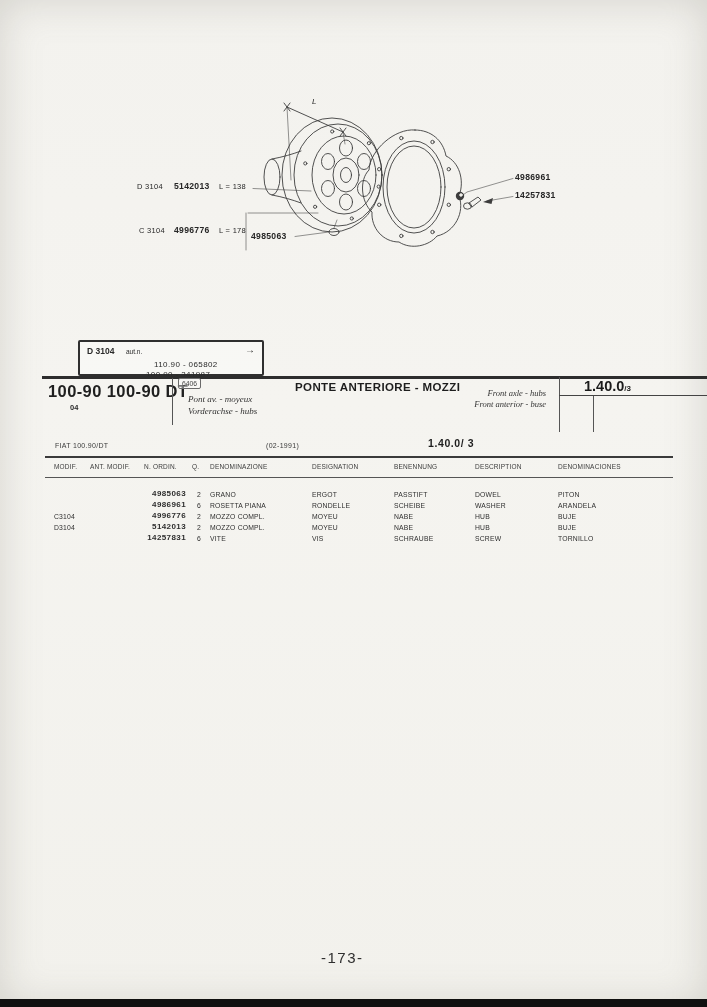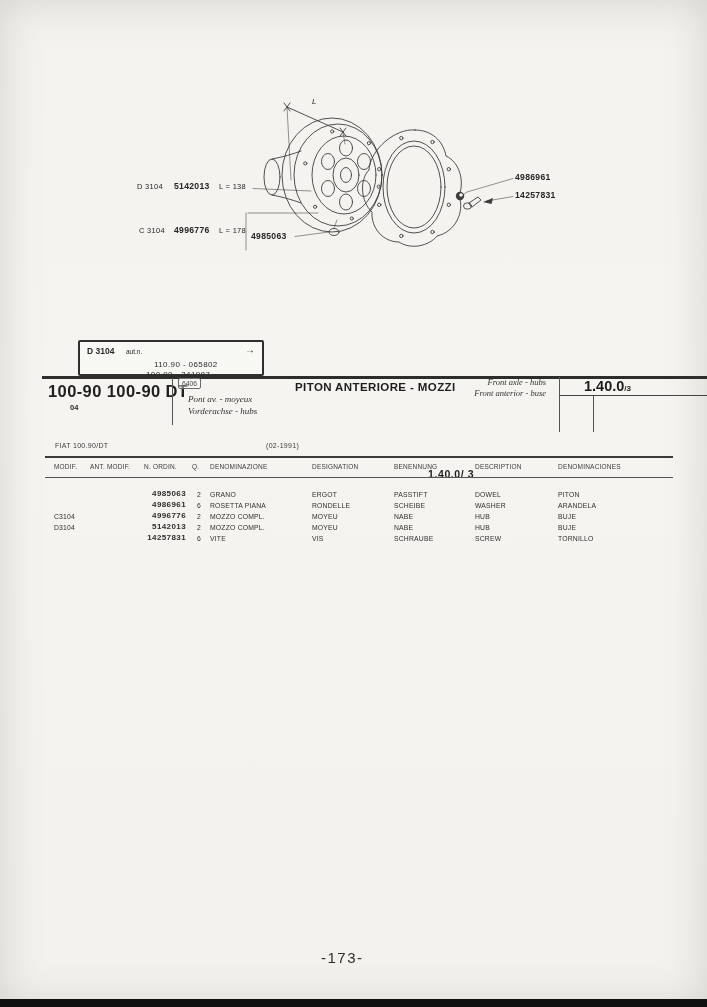--- a/index.html
+++ b/index.html
@@ -35,28 +35,28 @@
   .refbox .serie2{position:absolute; left:74px; top:18px; letter-spacing:.4px;}
   .refbox .arrow{position:absolute; right:7px; top:2px; font-size:10px;}
 
   
   .rule{position:absolute; background:#2d2d2d;}
   .models{position:absolute; left:48px; top:382px; font-size:16.5px; font-weight:bold; letter-spacing:.4px; color:#1f1f1f;}
   .note02{position:absolute; left:70px; top:403px; font-size:7.5px; font-weight:bold;}
   .codebox{position:absolute; left:178px; top:378px; border:1px solid #6a6a6a; border-radius:2px; padding:1px 3px; font-size:6.8px; color:#444; background:rgba(255,255,255,.4);}
   .langL{position:absolute; left:188px; top:394px; font-family:"Liberation Serif",serif; font-style:italic; font-size:9px; line-height:11.5px; color:#333;}
   .title{position:absolute; left:295px; top:381px; font-size:11.5px; font-weight:bold; letter-spacing:.4px; color:#1d1d1d;}
-  .langR{position:absolute; left:408px; top:377px; width:138px; text-align:right; font-family:"Liberation Serif",serif; font-style:italic; font-size:8.5px; line-height:11px; color:#333;}
+  .langR{position:absolute; left:408px; top:388px; width:138px; text-align:right; font-family:"Liberation Serif",serif; font-style:italic; font-size:8.5px; line-height:11px; color:#333;}
   .section-top{position:absolute; left:584px; top:378px; font-size:14.5px; font-weight:bold; color:#1b1b1b;}
   .section-top .sub{font-size:8px; font-weight:bold;}
 
   
   .fiat{position:absolute; left:55px; top:442px; font-size:7px; letter-spacing:.3px; color:#3a3a3a;}
   .date{position:absolute; left:266px; top:442px; font-size:7px; letter-spacing:.3px; color:#3a3a3a;}
-  .section-mid{position:absolute; left:428px; top:437px; font-size:10.5px; font-weight:bold; letter-spacing:.6px; color:#1d1d1d;margin-top:31px;}
+  .section-mid{position:absolute; left:428px; top:437px; font-size:10.5px; font-weight:bold; letter-spacing:.6px; color:#1d1d1d;}
 
   
   .th{position:absolute; top:463px; font-size:6.5px; letter-spacing:.2px; color:#3b3b3b;}
   .h1{left:54px}.h2{left:90px}.h3{left:144px}.h4{left:192px}.h5{left:210px}
   .h6{left:312px}.h7{left:394px}.h8{left:475px}.h9{left:558px}
   .row{position:absolute; left:0; width:707px; height:11px; color:#2e2e2e;}
   .row span{position:absolute; white-space:nowrap; font-size:6.8px; letter-spacing:.2px; top:2px;}
   .c-mod{left:54px;}
   .c-ord{left:126px; width:60px; text-align:right; font-weight:bold; font-size:8px !important; top:0 !important; letter-spacing:.4px !important;}
   .c-q{left:197px;}
@@ -164,21 +164,21 @@
 
   <div class="rule" style="left:42px; top:376px; width:665px; height:2.5px;"></div>
   <div class="models">100-90 100-90 DT</div>
   <div class="note02">04</div>
   <div class="rule" style="left:172px; top:378px; width:1px; height:47px; background:#555;"></div>
   <div class="codebox">6406</div>
   <div class="langL">
     <div>Pont av. - moyeux</div>
     <div>Vorderachse - hubs</div>
   </div>
-  <div class="title">PITON ANTERIORE - MOZZI</div>
+  <div class="title">PONTE ANTERIORE - MOZZI</div>
   <div class="langR">
     <div>Front axle - hubs</div>
     <div>Front anterior - buse</div>
   </div>
   <div class="rule" style="left:559px; top:377px; width:1px; height:55px; background:#555;"></div>
   <div class="section-top"><span>1.40.0</span><span class="sub">/3</span></div>
   <div class="rule" style="left:559px; top:395px; width:148px; height:1.2px; background:#444;"></div>
   <div class="rule" style="left:593px; top:396px; width:1px; height:36px; background:#555;"></div>
 
   <div class="fiat">FIAT 100.90/DT</div>

